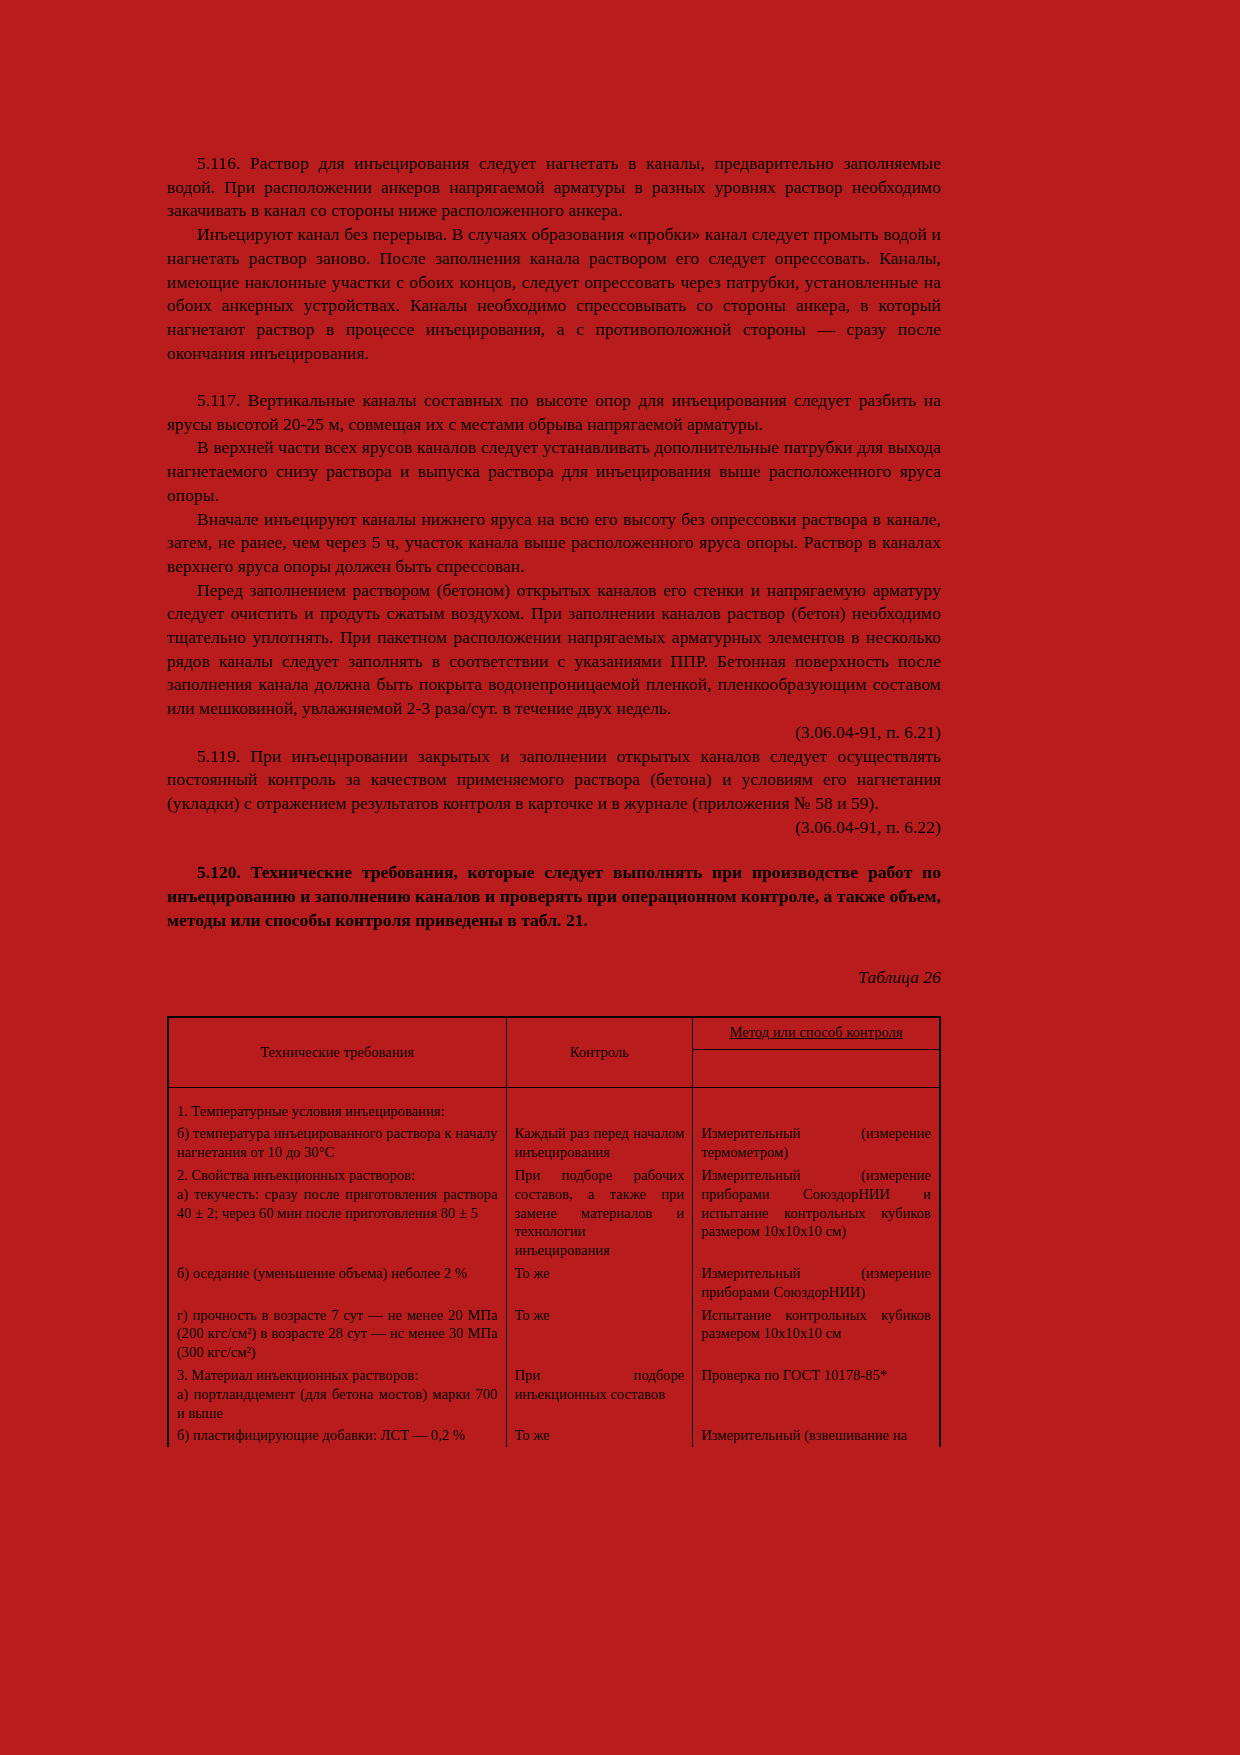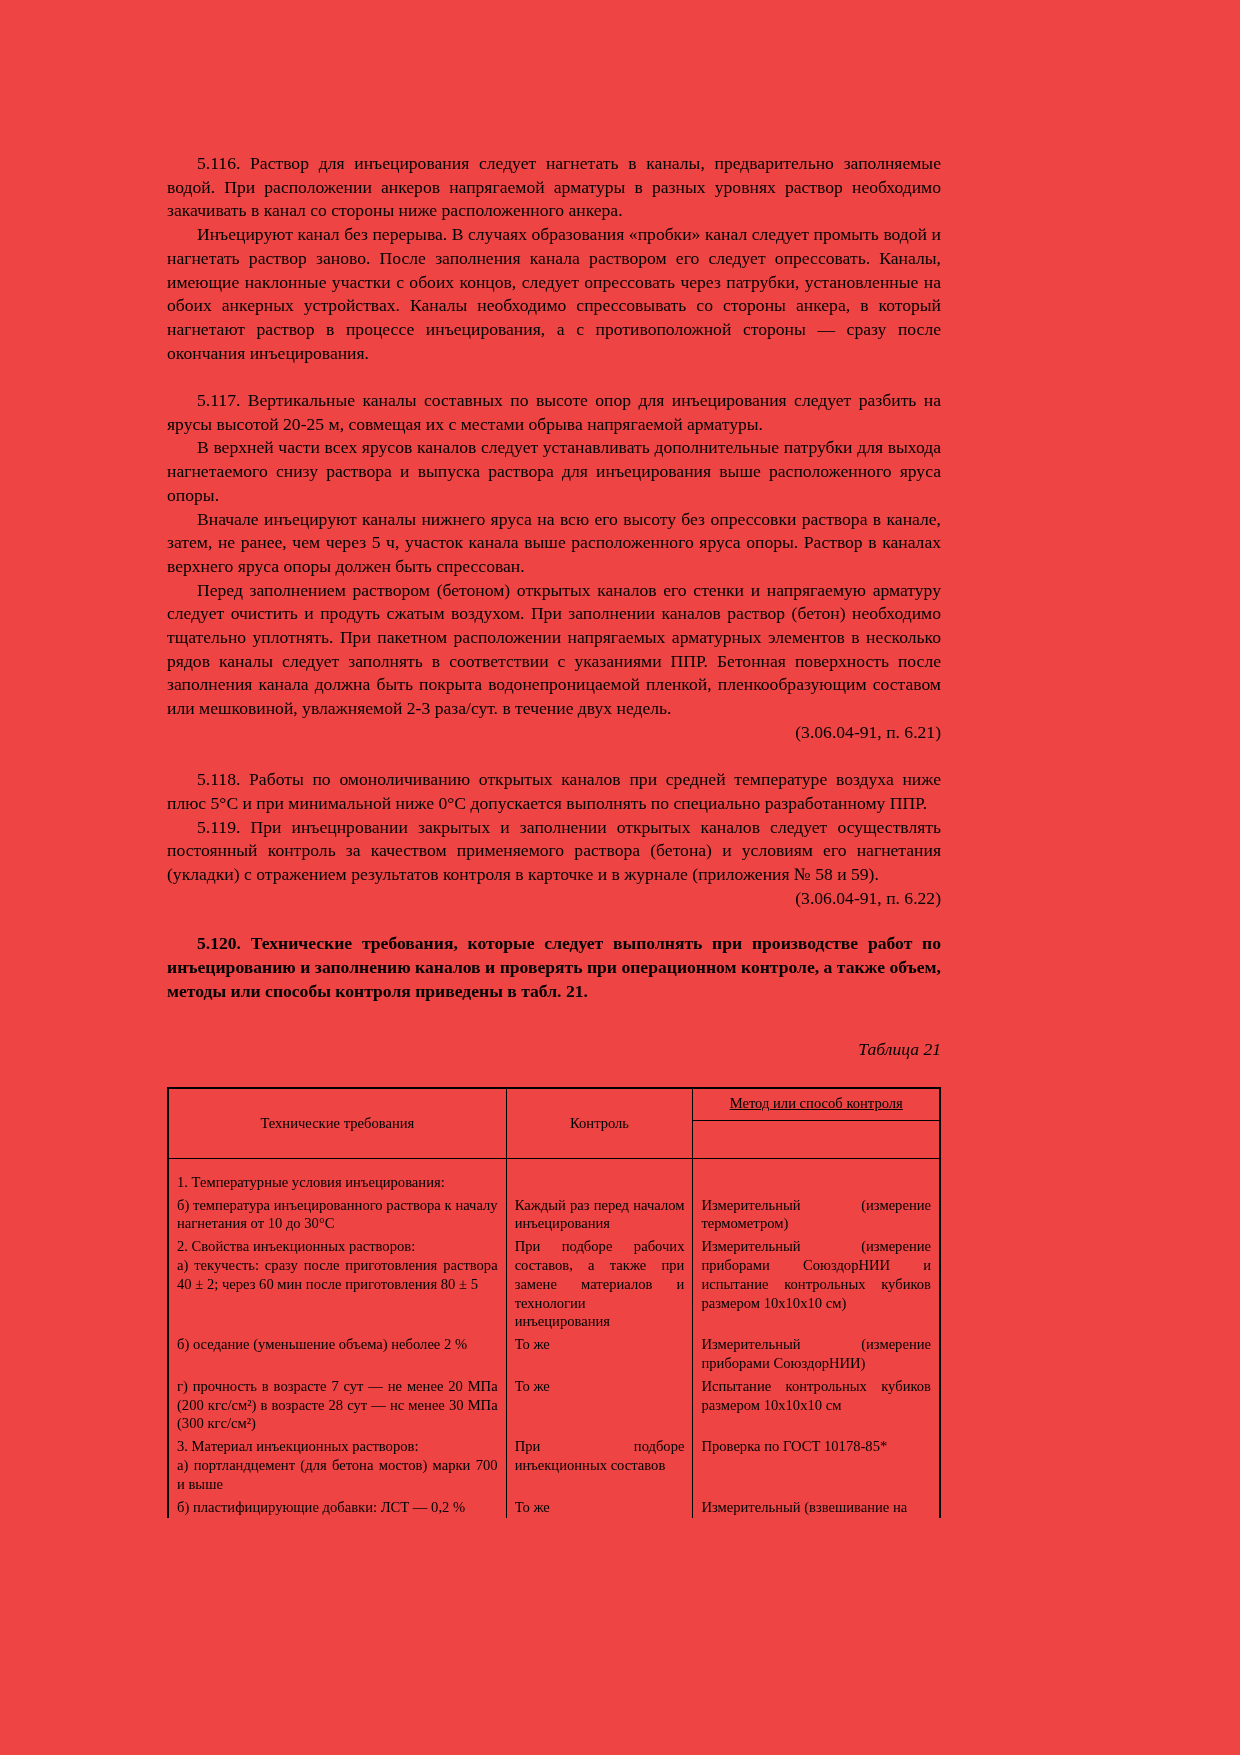--- a/index.html
+++ b/index.html
@@ -5,21 +5,21 @@
   * { margin: 0; padding: 0; box-sizing: border-box; }
   html, body { background: #ffffff; }
   body {
     width: 1240px; height: 1755px; overflow: hidden;
     font-family: "Liberation Serif", "DejaVu Serif", serif;
     color: #000;
   }
   .page {
     width: 1240px; height: 1755px; overflow: hidden;
     padding: 152px 299px 0 167px;
-    background: #ef4444;
+    background: #b91c1c;
   }
   .para {
     font-size: 17.6px; line-height: 23.7px;
     text-align: justify; text-indent: 30px;
   }
   .ref {
     font-size: 17.6px; line-height: 23.7px;
     text-align: right;
   }
   .gap { margin-top: 23.7px; }
@@ -70,27 +70,26 @@
 
   <p class="para">5.116. Раствор для инъецирования следует нагнетать в каналы, предварительно заполняемые водой. При расположении анкеров напрягаемой арматуры в разных уровнях раствор необходимо закачивать в канал со стороны ниже расположенного анкера.</p>
   <p class="para">Инъецируют канал без перерыва. В случаях образования «пробки» канал следует промыть водой и нагнетать раствор заново. После заполнения канала раствором его следует опрессовать. Каналы, имеющие наклонные участки с обоих концов, следует опрессовать через патрубки, установленные на обоих анкерных устройствах. Каналы необходимо спрессовывать со стороны анкера, в который нагнетают раствор в процессе инъецирования, а с противоположной стороны — сразу после окончания инъецирования.</p>
 
   <p class="para gap">5.117. Вертикальные каналы составных по высоте опор для инъецирования следует разбить на ярусы высотой 20-25 м, совмещая их с местами обрыва напрягаемой арматуры.</p>
   <p class="para">В верхней части всех ярусов каналов следует устанавливать дополнительные патрубки для выхода нагнетаемого снизу раствора и выпуска раствора для инъецирования выше расположенного яруса опоры.</p>
   <p class="para">Вначале инъецируют каналы нижнего яруса на всю его высоту без опрессовки раствора в канале, затем, не ранее, чем через 5 ч, участок канала выше расположенного яруса опоры. Раствор в каналах верхнего яруса опоры должен быть спрессован.</p>
   <p class="para">Перед заполнением раствором (бетоном) открытых каналов его стенки и напрягаемую арматуру следует очистить и продуть сжатым воздухом. При заполнении каналов раствор (бетон) необходимо тщательно уплотнять. При пакетном расположении напрягаемых арматурных элементов в несколько рядов каналы следует заполнять в соответствии с указаниями ППР. Бетонная поверхность после заполнения канала должна быть покрыта водонепроницаемой пленкой, пленкообразующим составом или мешковиной, увлажняемой 2-3 раза/сут. в течение двух недель.</p>
   <p class="ref">(3.06.04-91, п. 6.21)</p>
 
-  <p class="para gap">5.118. Работы по омоноличиванию открытых каналов при средней температуре воздуха ниже плюс 5°С и при минимальной ниже 0°С допускается выполнять по специально разработанному ППР.</p>
   <p class="para">5.119. При инъецнровании закрытых и заполнении открытых каналов следует осуществлять постоянный контроль за качеством применяемого раствора (бетона) и условиям его нагнетания (укладки) с отражением результатов контроля в карточке и в журнале (приложения № 58 и 59).</p>
   <p class="ref">(3.06.04-91, п. 6.22)</p>
 
   <p class="para gap-lg">5.120. Технические требования, которые следует выполнять при производстве работ по инъецированию и заполнению каналов и проверять при операционном контроле, а также объем, методы или способы контроля приведены в табл. 21.</p>
 
-  <p class="table-caption">Таблица 21</p>
+  <p class="table-caption">Таблица 26</p>
 
   <table class="req-table">
     <colgroup>
       <col style="width:43.8%">
       <col style="width:24.2%">
       <col style="width:32%">
     </colgroup>
     <thead>
       <tr>
         <th class="v-mid">Технические требования</th>

